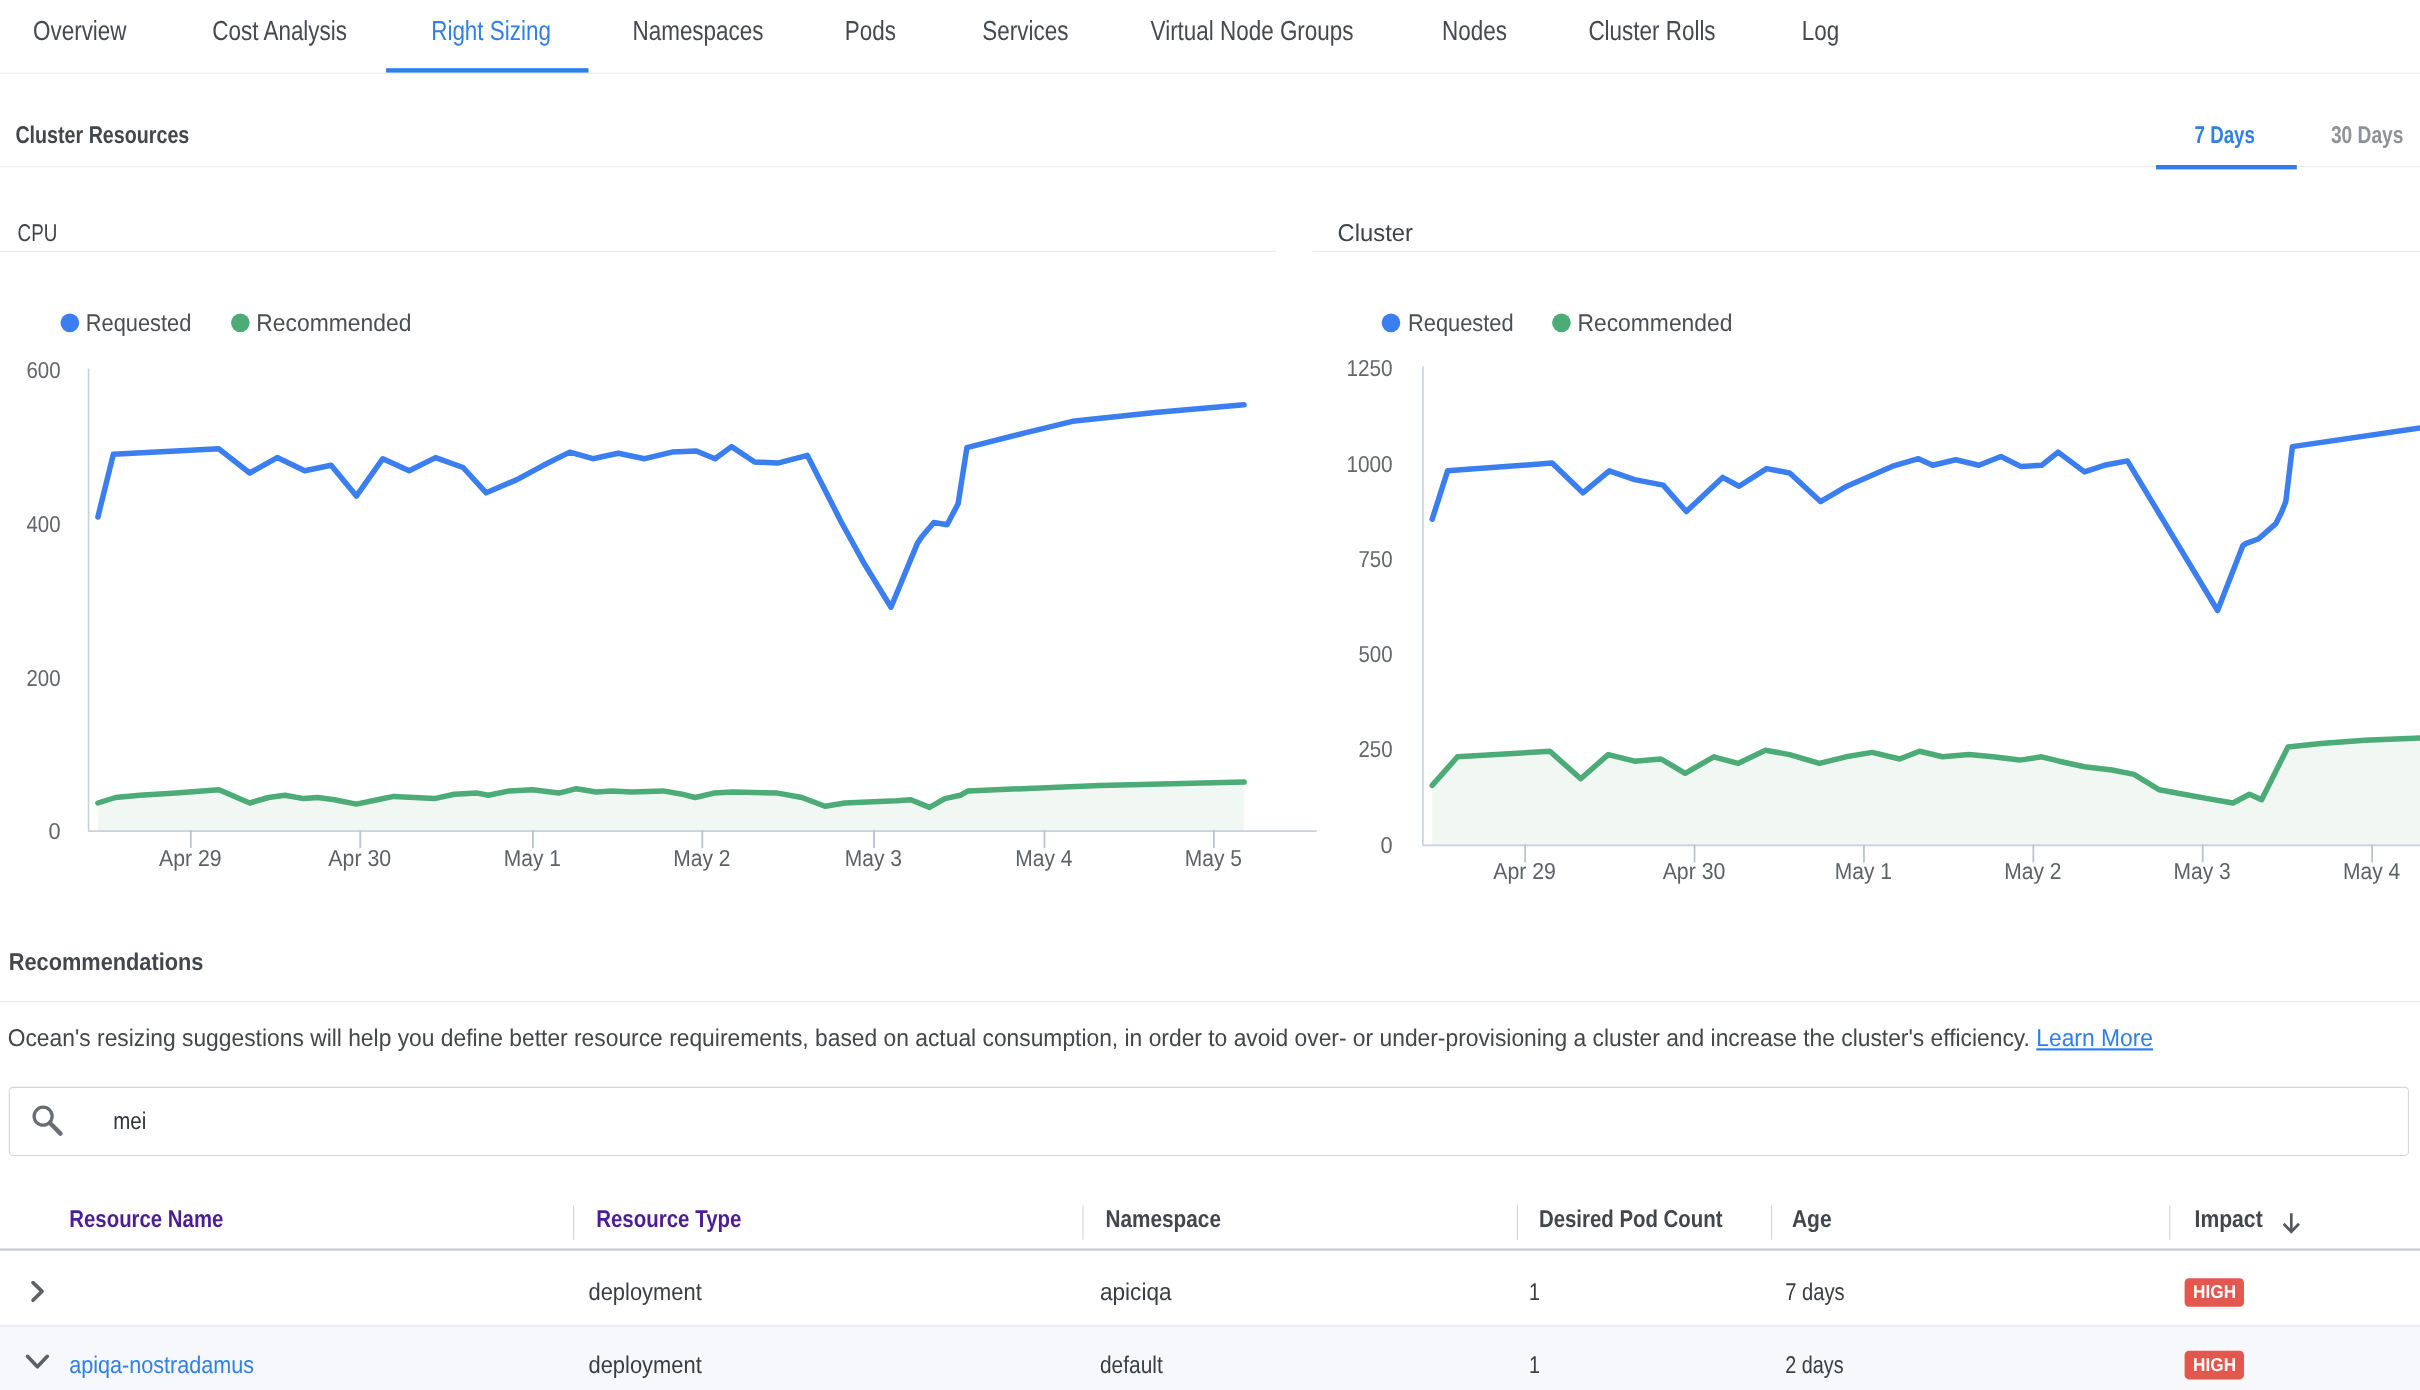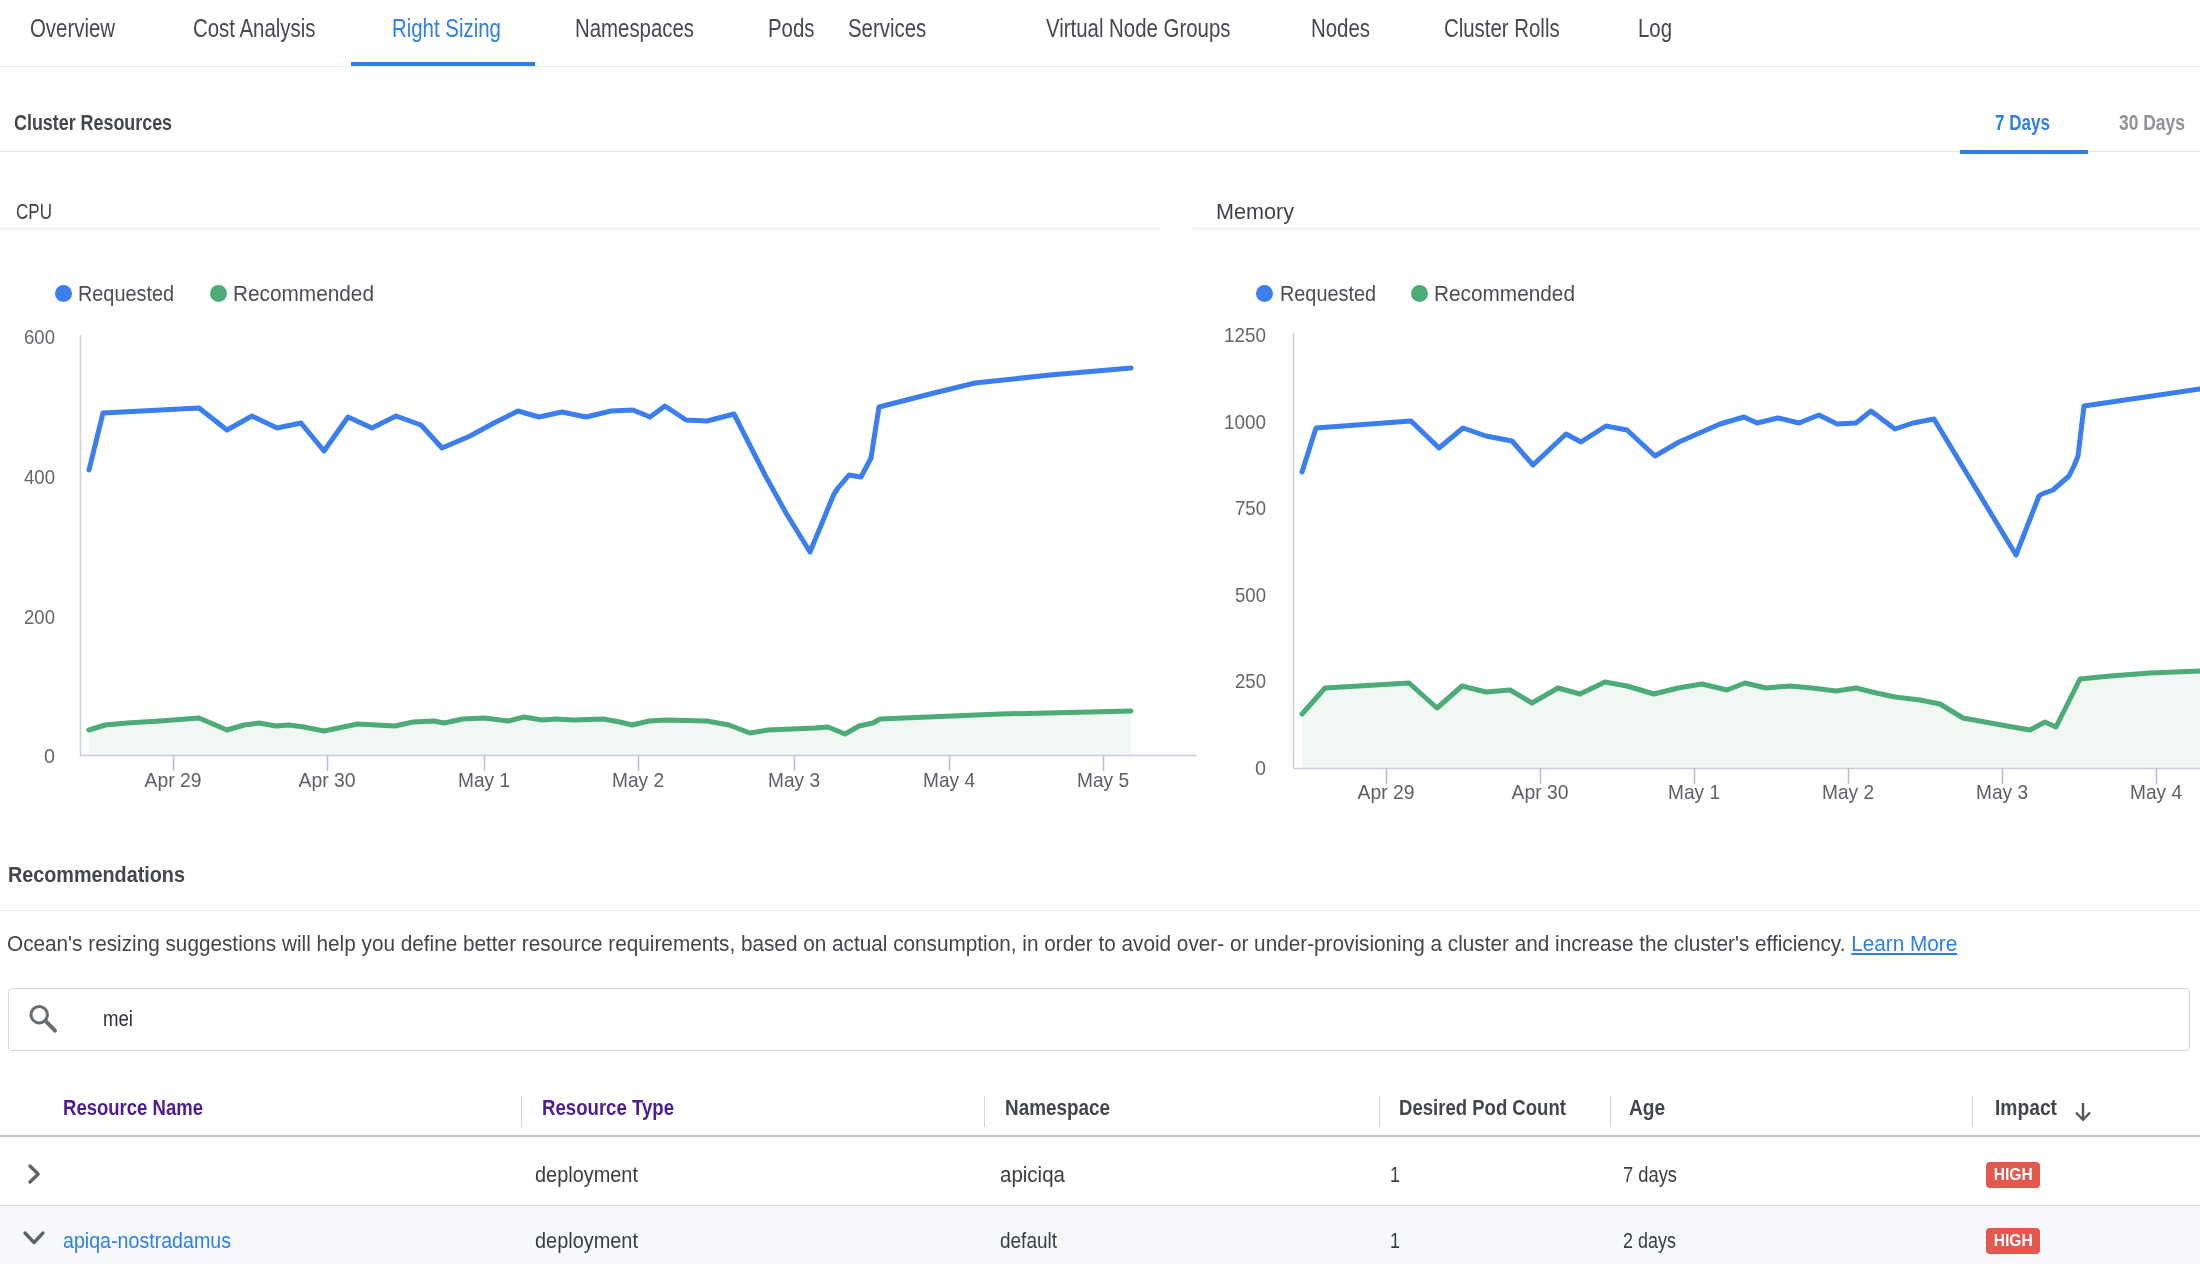--- a/index.html
+++ b/index.html
@@ -15,36 +15,36 @@
 </head>
 <body>
 <div class="abs" style="left:0;top:0;width:1828px;height:1264px;">
 
   <div class="abs" style="left:0;top:0;width:2200px;height:67px;border-bottom:1px solid #e7e9eb;"></div>
   <div class="tab" style="left:30px;"><span class="sx">Overview</span></div>
   <div class="tab" style="left:193px;"><span class="sx">Cost Analysis</span></div>
   <div class="tab active" style="left:392px;"><span class="sx">Right Sizing</span></div>
   <div class="tab" style="left:575px;"><span class="sx">Namespaces</span></div>
   <div class="tab" style="left:768px;"><span class="sx">Pods</span></div>
-  <div class="tab" style="left:848px;text-align:right;"><span class="sx">Services</span></div>
+  <div class="tab" style="left:893px;text-align:right;"><span class="sx">Services</span></div>
   <div class="tab" style="left:1046px;"><span class="sx">Virtual Node Groups</span></div>
   <div class="tab" style="left:1311px;"><span class="sx">Nodes</span></div>
   <div class="tab" style="left:1444px;"><span class="sx">Cluster Rolls</span></div>
   <div class="tab" style="left:1638px;"><span class="sx">Log</span></div>
   <div class="abs" style="left:351px;top:62px;width:184px;height:4px;background:#2f7fe8;"></div>
 
   <div class="abs bold" style="left:14px;top:112px;font-size:22px;line-height:22px;color:#43464b;"><span class="sx" style="transform:scaleX(0.813);">Cluster Resources</span></div>
   <div class="abs bold blue" style="left:1995px;top:112px;font-size:22px;line-height:22px;"><span class="sx" style="transform:scaleX(0.775);">7 Days</span></div>
   <div class="abs bold" style="left:2119px;top:112px;font-size:22px;line-height:22px;color:#8f9296;"><span class="sx" style="transform:scaleX(0.793);">30 Days</span></div>
   <div class="hline" style="left:0;top:151px;width:2200px;"></div>
   <div class="abs" style="left:1960px;top:150px;width:128px;height:4px;background:#2f7fe8;z-index:3;"></div>
 
   <div class="abs" style="left:16px;top:201px;font-size:22px;line-height:22px;color:#3f4246;"><span class="sx" style="transform:scaleX(0.775);">CPU</span></div>
   <div class="hline" style="left:0;top:228px;width:1160px;"></div>
-  <div class="abs" style="left:1216px;top:201px;font-size:22px;line-height:22px;color:#3f4246;"><span class="sx" style="transform:scaleX(0.982);">Memory</span></div>
+  <div class="abs" style="left:1216px;top:201px;font-size:22px;line-height:22px;color:#3f4246;"><span class="sx" style="transform:scaleX(0.982);">Cluster</span></div>
   <div class="hline" style="left:1193px;top:228px;width:1007px;"></div>
 
   <div class="abs" style="left:55px;top:285px;width:17px;height:17px;border-radius:50%;background:#3b7ef0;"></div>
   <div class="abs" style="left:78px;top:283px;font-size:22px;line-height:22px;color:#4b4e53;"><span class="sx" style="transform:scaleX(0.902);">Requested</span></div>
   <div class="abs" style="left:210px;top:285px;width:17px;height:17px;border-radius:50%;background:#4cab77;"></div>
   <div class="abs" style="left:233px;top:283px;font-size:22px;line-height:22px;color:#4b4e53;"><span class="sx" style="transform:scaleX(0.945);">Recommended</span></div>
 
   <div class="abs" style="left:1256px;top:285px;width:17px;height:17px;border-radius:50%;background:#3b7ef0;"></div>
   <div class="abs" style="left:1280px;top:283px;font-size:22px;line-height:22px;color:#4b4e53;"><span class="sx" style="transform:scaleX(0.902);">Requested</span></div>
   <div class="abs" style="left:1411px;top:285px;width:17px;height:17px;border-radius:50%;background:#4cab77;"></div>

